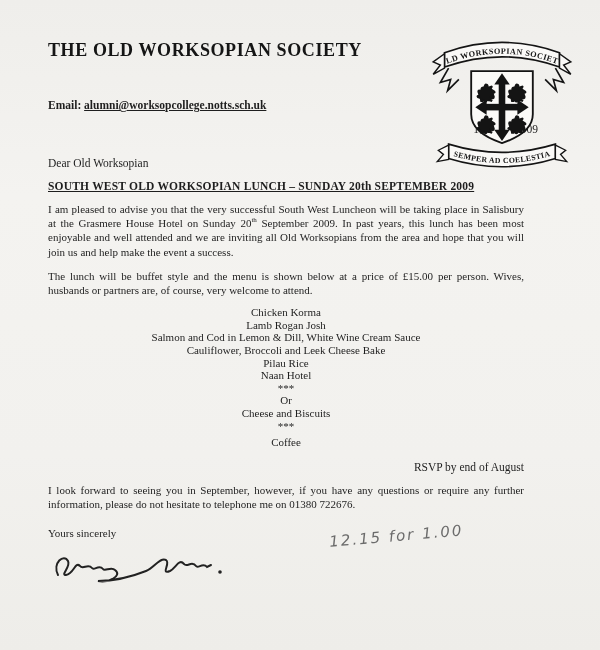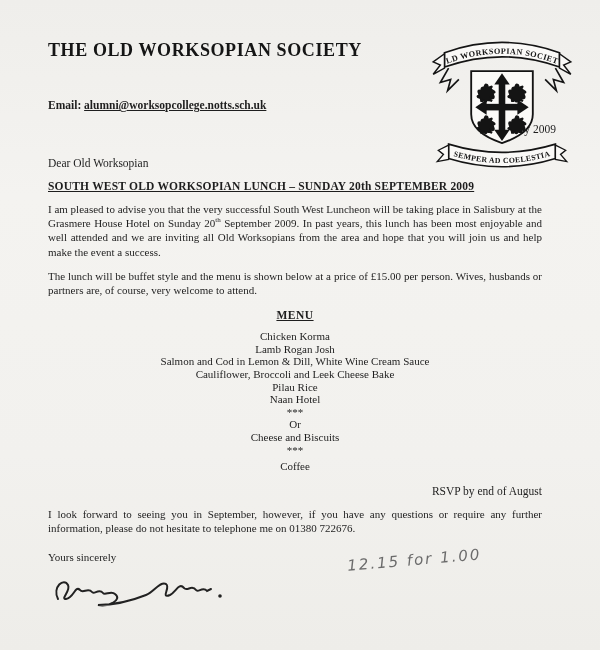--- a/index.html
+++ b/index.html
@@ -4,21 +4,21 @@
 <style>
   html,body{margin:0;padding:0;}
   body{
     width:600px;height:650px;
     background:linear-gradient(180deg,#efeeeb 0%,#f4f3f0 30%,#f2f1ee 70%,#eeede9 100%);
     font-family:"Liberation Serif", serif;
     color:#1e1e1e;
     overflow:hidden;
     position:relative;
   }
-  .page{position:absolute;inset:0;padding:0 58px 0 48px;box-sizing:border-box;}
+  .page{position:absolute;inset:0;padding:0 76px 0 48px;box-sizing:border-box;}
   .title{
     margin-top:40px;
     font-size:18px;font-weight:bold;letter-spacing:.6px;
     color:#151515;
   }
   .contact{margin-top:36px;font-size:11.5px;font-weight:bold;line-height:16px;}
   .contact .email-val{text-decoration:underline;}
   .crest{position:absolute;top:26px;right:26px;width:144px;height:152px;}
   .dateline{margin-top:10px;text-align:right;font-size:11.5px;margin-right:-14px;}
   sup{font-size:7px;vertical-align:super;line-height:0;}
@@ -104,21 +104,20 @@
   <div class="dateline"><span>15</span><sup>th</sup><span> July 2009</span></div>
 
   <div class="salutation">Dear Old Worksopian</div>
 
   <div class="subject">SOUTH WEST OLD WORKSOPIAN LUNCH – SUNDAY 20th SEPTEMBER 2009</div>
 
   <div class="para"><span>I am pleased to advise you that the very successful South West Luncheon will be taking place in Salisbury at the Grasmere House Hotel on Sunday 20</span><sup>th</sup><span> September 2009.  In past years, this lunch has been most enjoyable and well attended and we are inviting all Old Worksopians from the area and hope that you will join us and help make the event a success.</span></div>
 
   <div class="para">The lunch will be buffet style and the menu is shown below at a price of £15.00 per person.  Wives, husbands or partners are, of course, very welcome to attend.</div>
 
-  <div class="menu-title">MENU</div>
 
   <div class="menu">
     <div>Chicken Korma</div>
     <div>Lamb Rogan Josh</div>
     <div>Salmon and Cod in Lemon &amp; Dill, White Wine Cream Sauce</div>
     <div>Cauliflower, Broccoli and Leek Cheese Bake</div>
     <div>Pilau Rice</div>
     <div>Naan Hotel</div>
     <div>***</div>
     <div>Or</div>

